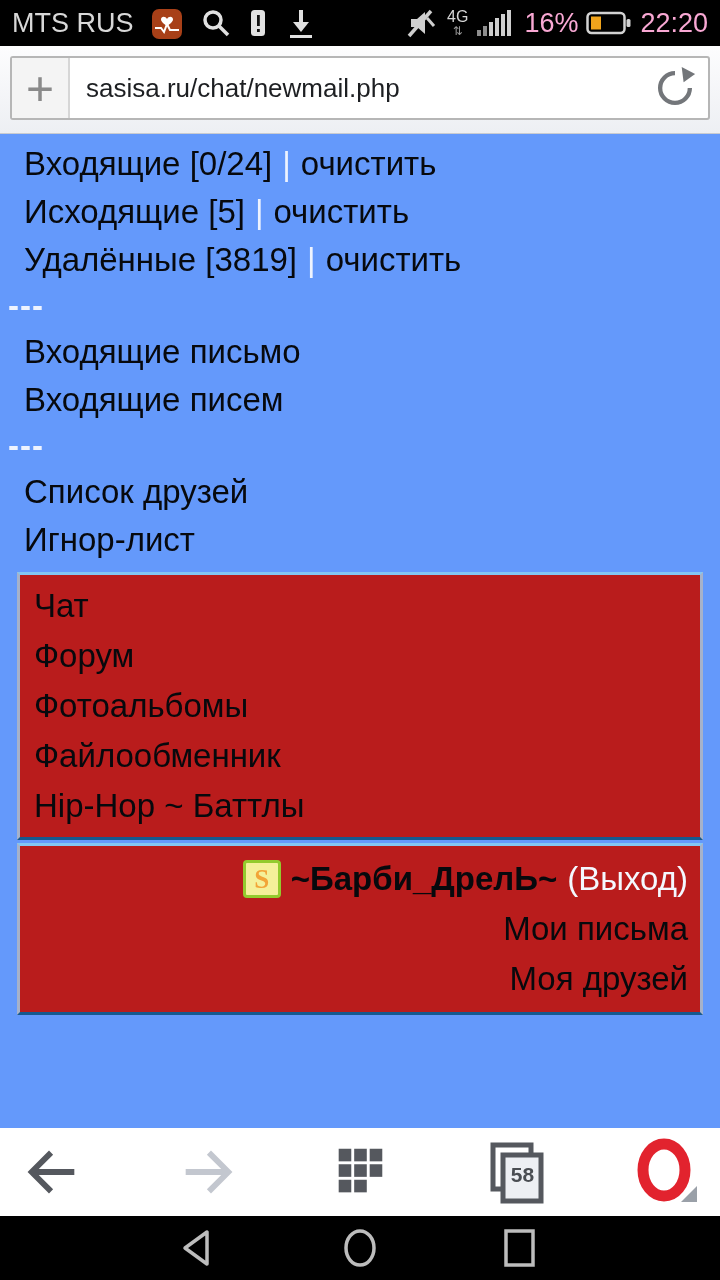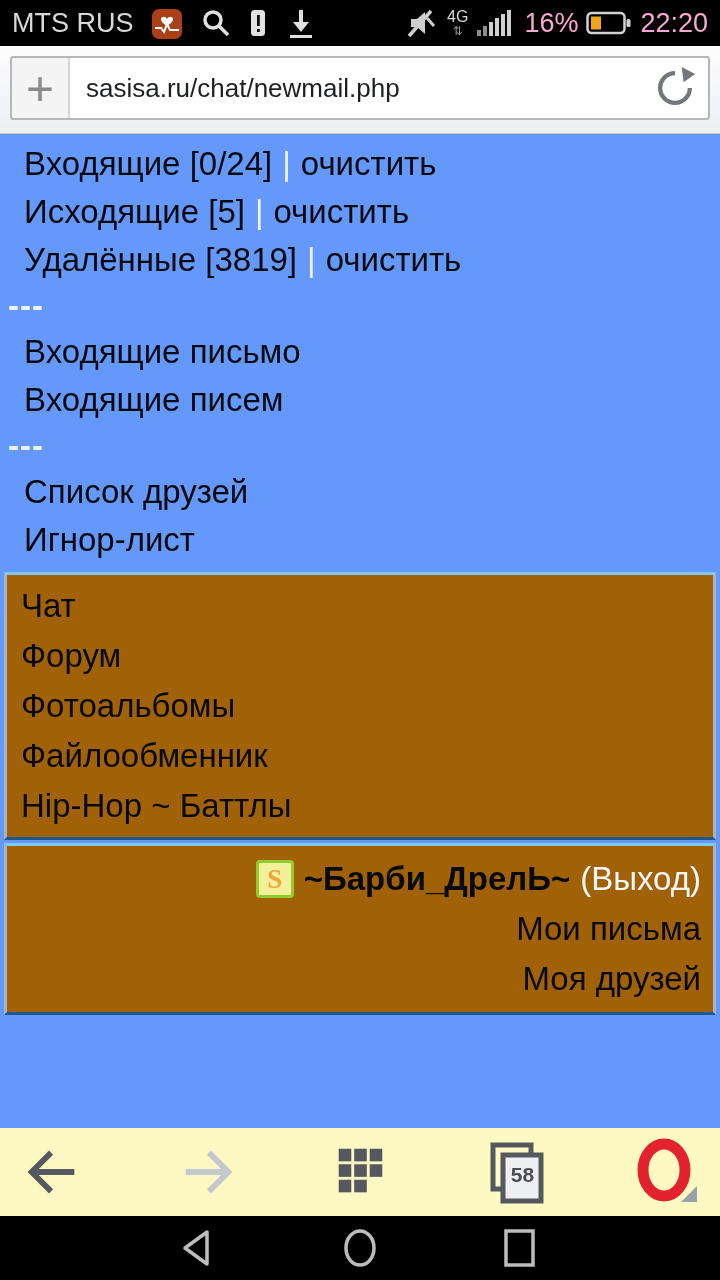--- a/index.html
+++ b/index.html
@@ -31,36 +31,36 @@
 
   
   .content{height:994px;background:#6499fb;box-sizing:border-box;padding-top:6px;
            font-size:33px;color:#07090d;overflow:hidden;}
   .menu-row{height:48px;display:flex;align-items:center;padding-left:24px;}
   .dash-row{height:44px;display:flex;align-items:center;padding-left:8px;
             color:#eef3fe;font-weight:bold;letter-spacing:1px;}
   .pipe{color:#eef3fe;margin:0 10px;}
   .link{cursor:pointer;}
 
-  .panel{background:#a16207;border:3px solid;
-         border-color:#84c6f2 #a6b2ca #16598f #a6b2ca;margin:0 4px;}
+  .panel{background:#b91c1c;border:3px solid;
+         border-color:#84c6f2 #a6b2ca #16598f #a6b2ca;margin:0 17px;}
   .panel-nav{margin-top:8px;padding:6px 0;}
   .panel-row{height:50px;display:flex;align-items:center;padding-left:14px;}
   .panel-user{margin-top:3px;padding:8px 0;}
   .user-row{height:50px;display:flex;align-items:center;justify-content:flex-end;
             padding-right:12px;}
   .s-badge{width:32px;height:32px;background:#f4f09a;border:3px solid #93cb2e;
            border-radius:4px;color:#f2a437;font-weight:bold;font-size:27px;
            display:flex;align-items:center;justify-content:center;margin-right:10px;
            font-family:"Liberation Serif","DejaVu Serif",serif;}
   .username{font-weight:bold;}
   .logout{color:#f4f8ff;margin-left:10px;}
 
   
-  .toolbar{height:88px;background:#fef9c3;display:flex;align-items:center;
+  .toolbar{height:88px;background:#ffffff;display:flex;align-items:center;
            justify-content:space-between;padding:0 18px;box-sizing:border-box;}
   .tb-btn{width:70px;height:70px;display:flex;align-items:center;justify-content:center;
           position:relative;}
   .tab-count{position:absolute;left:27px;top:26px;width:34px;text-align:center;
              font-size:21px;color:#4a4d52;font-weight:bold;}
 
   
   .android-nav{height:64px;background:#000;display:flex;align-items:center;
                justify-content:center;gap:96px;}
   .an-btn{width:64px;height:48px;display:flex;align-items:center;justify-content:center;}

